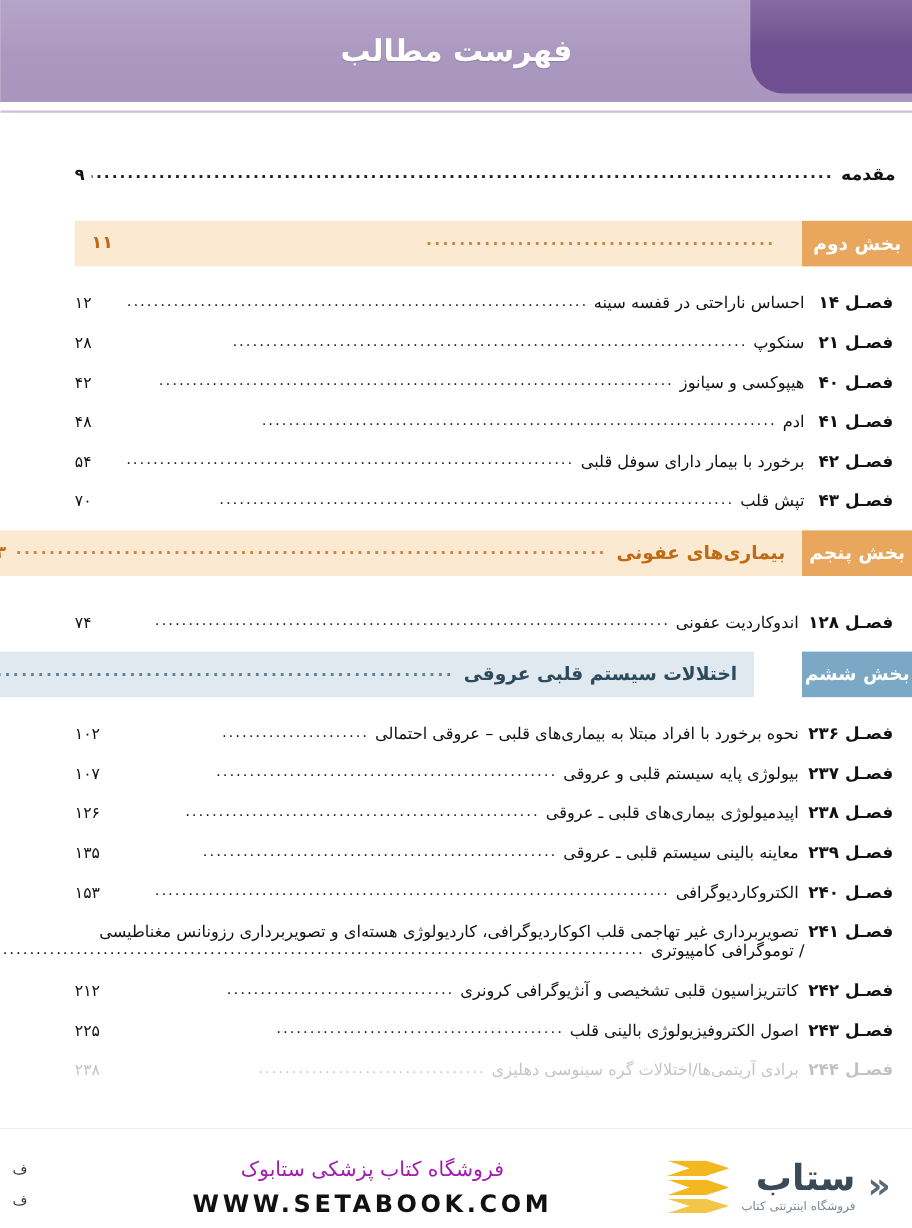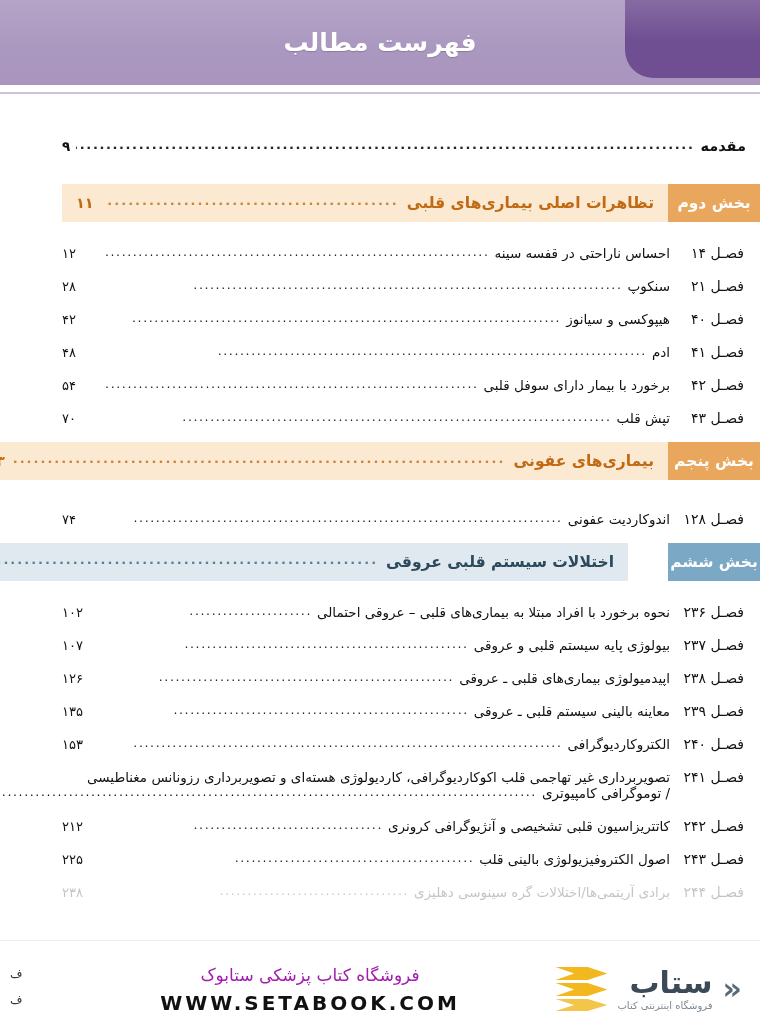--- a/index.html
+++ b/index.html
@@ -185,21 +185,21 @@
     align-items: baseline;
     direction: rtl;
     padding: 0 16px 0 62px;
     min-height: 22px;
     font-size: 13.5px;
     color: #111;
   }
   .ch-num {
     flex: 0 0 66px;
     text-align: right;
-    font-weight: normal;
+    font-weight: bold;
     font-size: 14px;
     white-space: nowrap;
   }
   .ch-mid {
     flex: 1 1 auto;
     display: flex;
     align-items: baseline;
     overflow: hidden;
     margin: 0 8px;
   }
@@ -349,21 +349,20 @@
 
   <div class="row intro-row">
     <span class="lbl">مقدمه</span>
     <span class="dots">..................................................................................................................</span>
     <span class="pg">۹</span>
   </div>
 
   <div class="section sec-peach">
     <div class="section-tab">بخش دوم</div>
     <div class="section-body">
-      <span class="s-title">تظاهرات اصلی بیماری‌های قلبی</span>
       <span class="s-dots">..........................................</span>
       <span class="s-pg">۱۱</span>
     </div>
   </div>
   <div class="chapters">
     <div class="ch-row">
       <span class="ch-num">فصـل  ۱۴</span>
       <span class="ch-mid">
         <span class="ch-title">احساس ناراحتی در قفسه سینه</span>
         <span class="ch-dots">.............................................................................</span>

